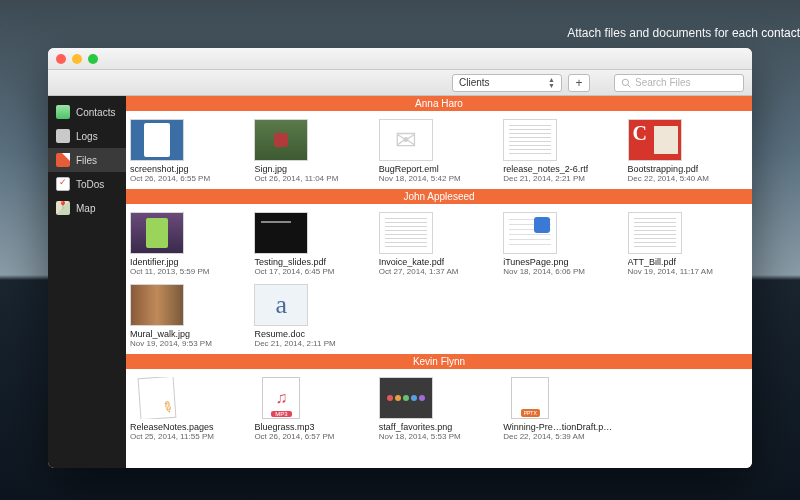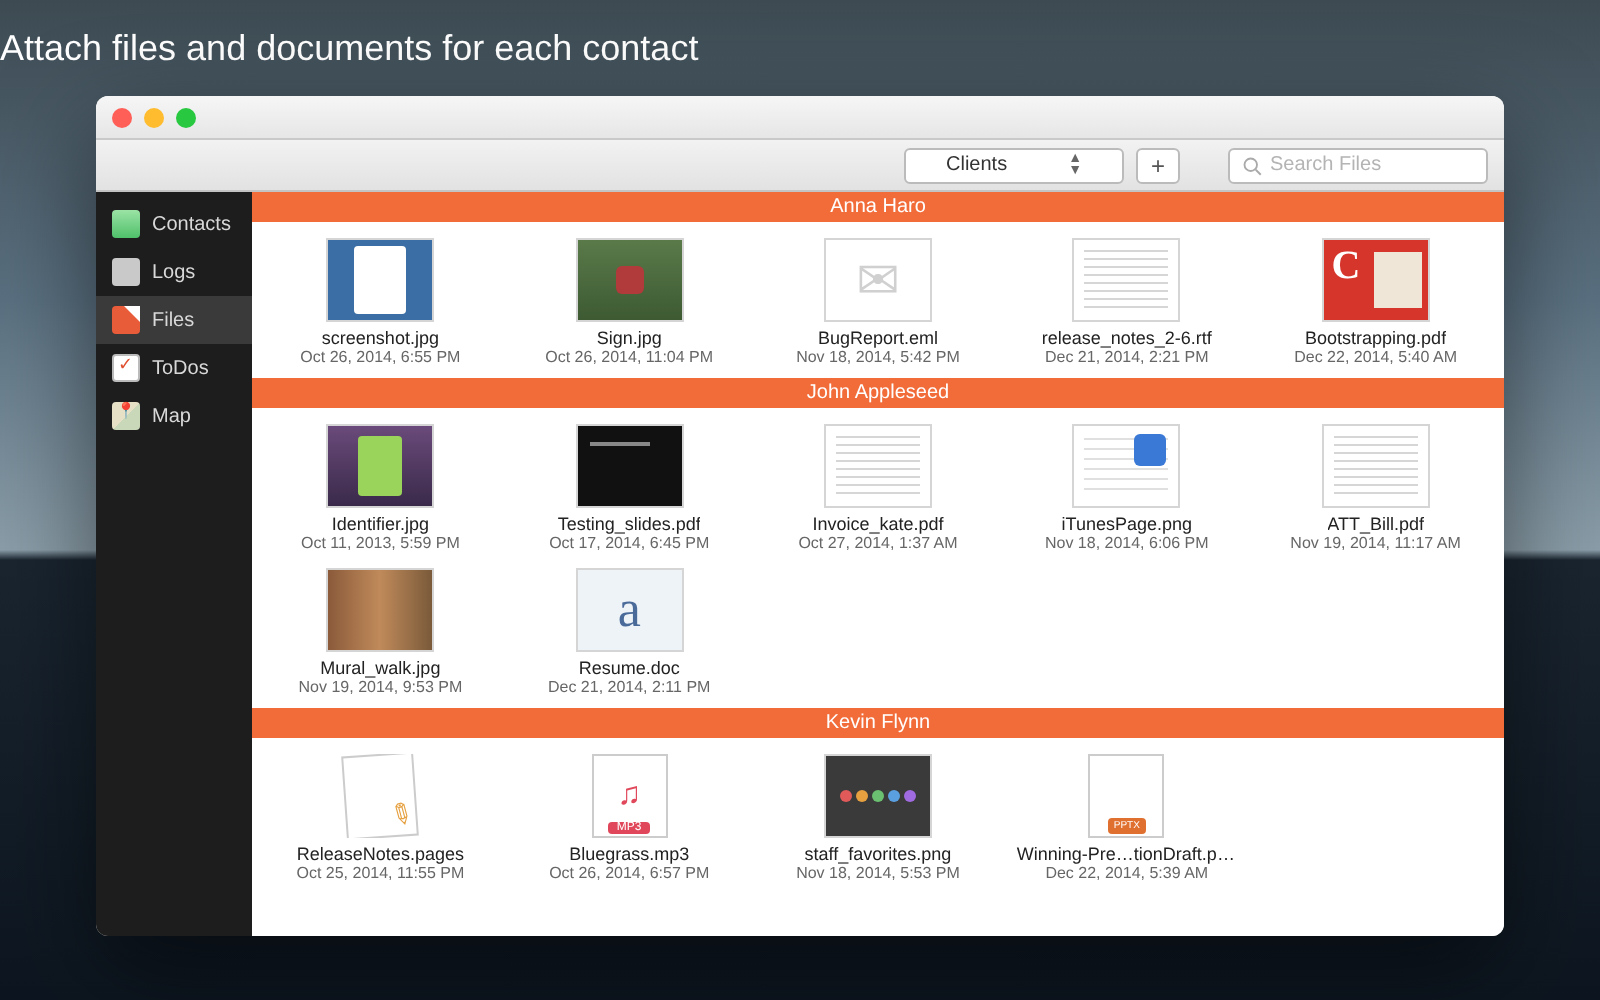--- a/index.html
+++ b/index.html
@@ -4,24 +4,24 @@
 <style>
   * { box-sizing: border-box; margin: 0; padding: 0; }
   body {
     font-family: -apple-system, "Helvetica Neue", Arial, sans-serif;
     width: 800px; height: 500px;
     background: linear-gradient(to bottom, #3d4a52 0%, #5a7080 30%, #8a9da8 55%, #1a2530 56%, #0d1620 100%);
     position: relative;
     overflow: hidden;
   }
   .header-banner {
-    position: absolute; top: 0; left: 0; right: 0;
-    text-align: left;
+    position: absolute; top: 12px; left: 0; right: 0;
+    text-align: right;
     color: #fff;
-    font-size: 18px;
+    font-size: 12px;
     font-weight: 400;
     padding: 14px 0;
   }
   .window {
     position: absolute;
     left: 48px; top: 48px;
     width: 704px; height: 420px;
     background: #ececec;
     border-radius: 6px;
     box-shadow: 0 18px 50px rgba(0,0,0,0.5);
@@ -51,21 +51,21 @@
     justify-content: flex-end;
     padding: 0 8px;
     gap: 6px;
   }
   .sel {
     height: 18px; width: 110px;
     background: #fff;
     border: 1px solid #bbb; border-radius: 3px;
     font-size: 10px;
     display: flex; align-items: center; justify-content: space-between;
-    padding: 0 20px;
+    padding: 0 6px;
     color: #333;
   }
   .sel .arrows { font-size: 7px; color: #666; line-height: 6px; }
   .plus-btn {
     width: 22px; height: 18px;
     background: #fff; border: 1px solid #bbb; border-radius: 3px;
     font-size: 12px; color: #555;
     display: flex; align-items: center; justify-content: center;
   }
   .search {
@@ -117,21 +117,21 @@
     padding: 2px 13px;
   }
   .grid {
     display: grid;
     grid-template-columns: repeat(5, 1fr);
     padding: 6px 4px 4px 4px;
     column-gap: 4px;
     row-gap: 4px;
   }
   .file {
-    display: flex; flex-direction: column; align-items: center;
+    display: flex; flex-direction: column; align-items: flex-start;
     text-align: center;
     padding: 2px 0;
   }
   .thumb {
     width: 54px; height: 42px;
     border: 1px solid #d5d5d5;
     background: #fff;
     display: flex; align-items: center; justify-content: center;
     font-size: 18px;
     position: relative;

